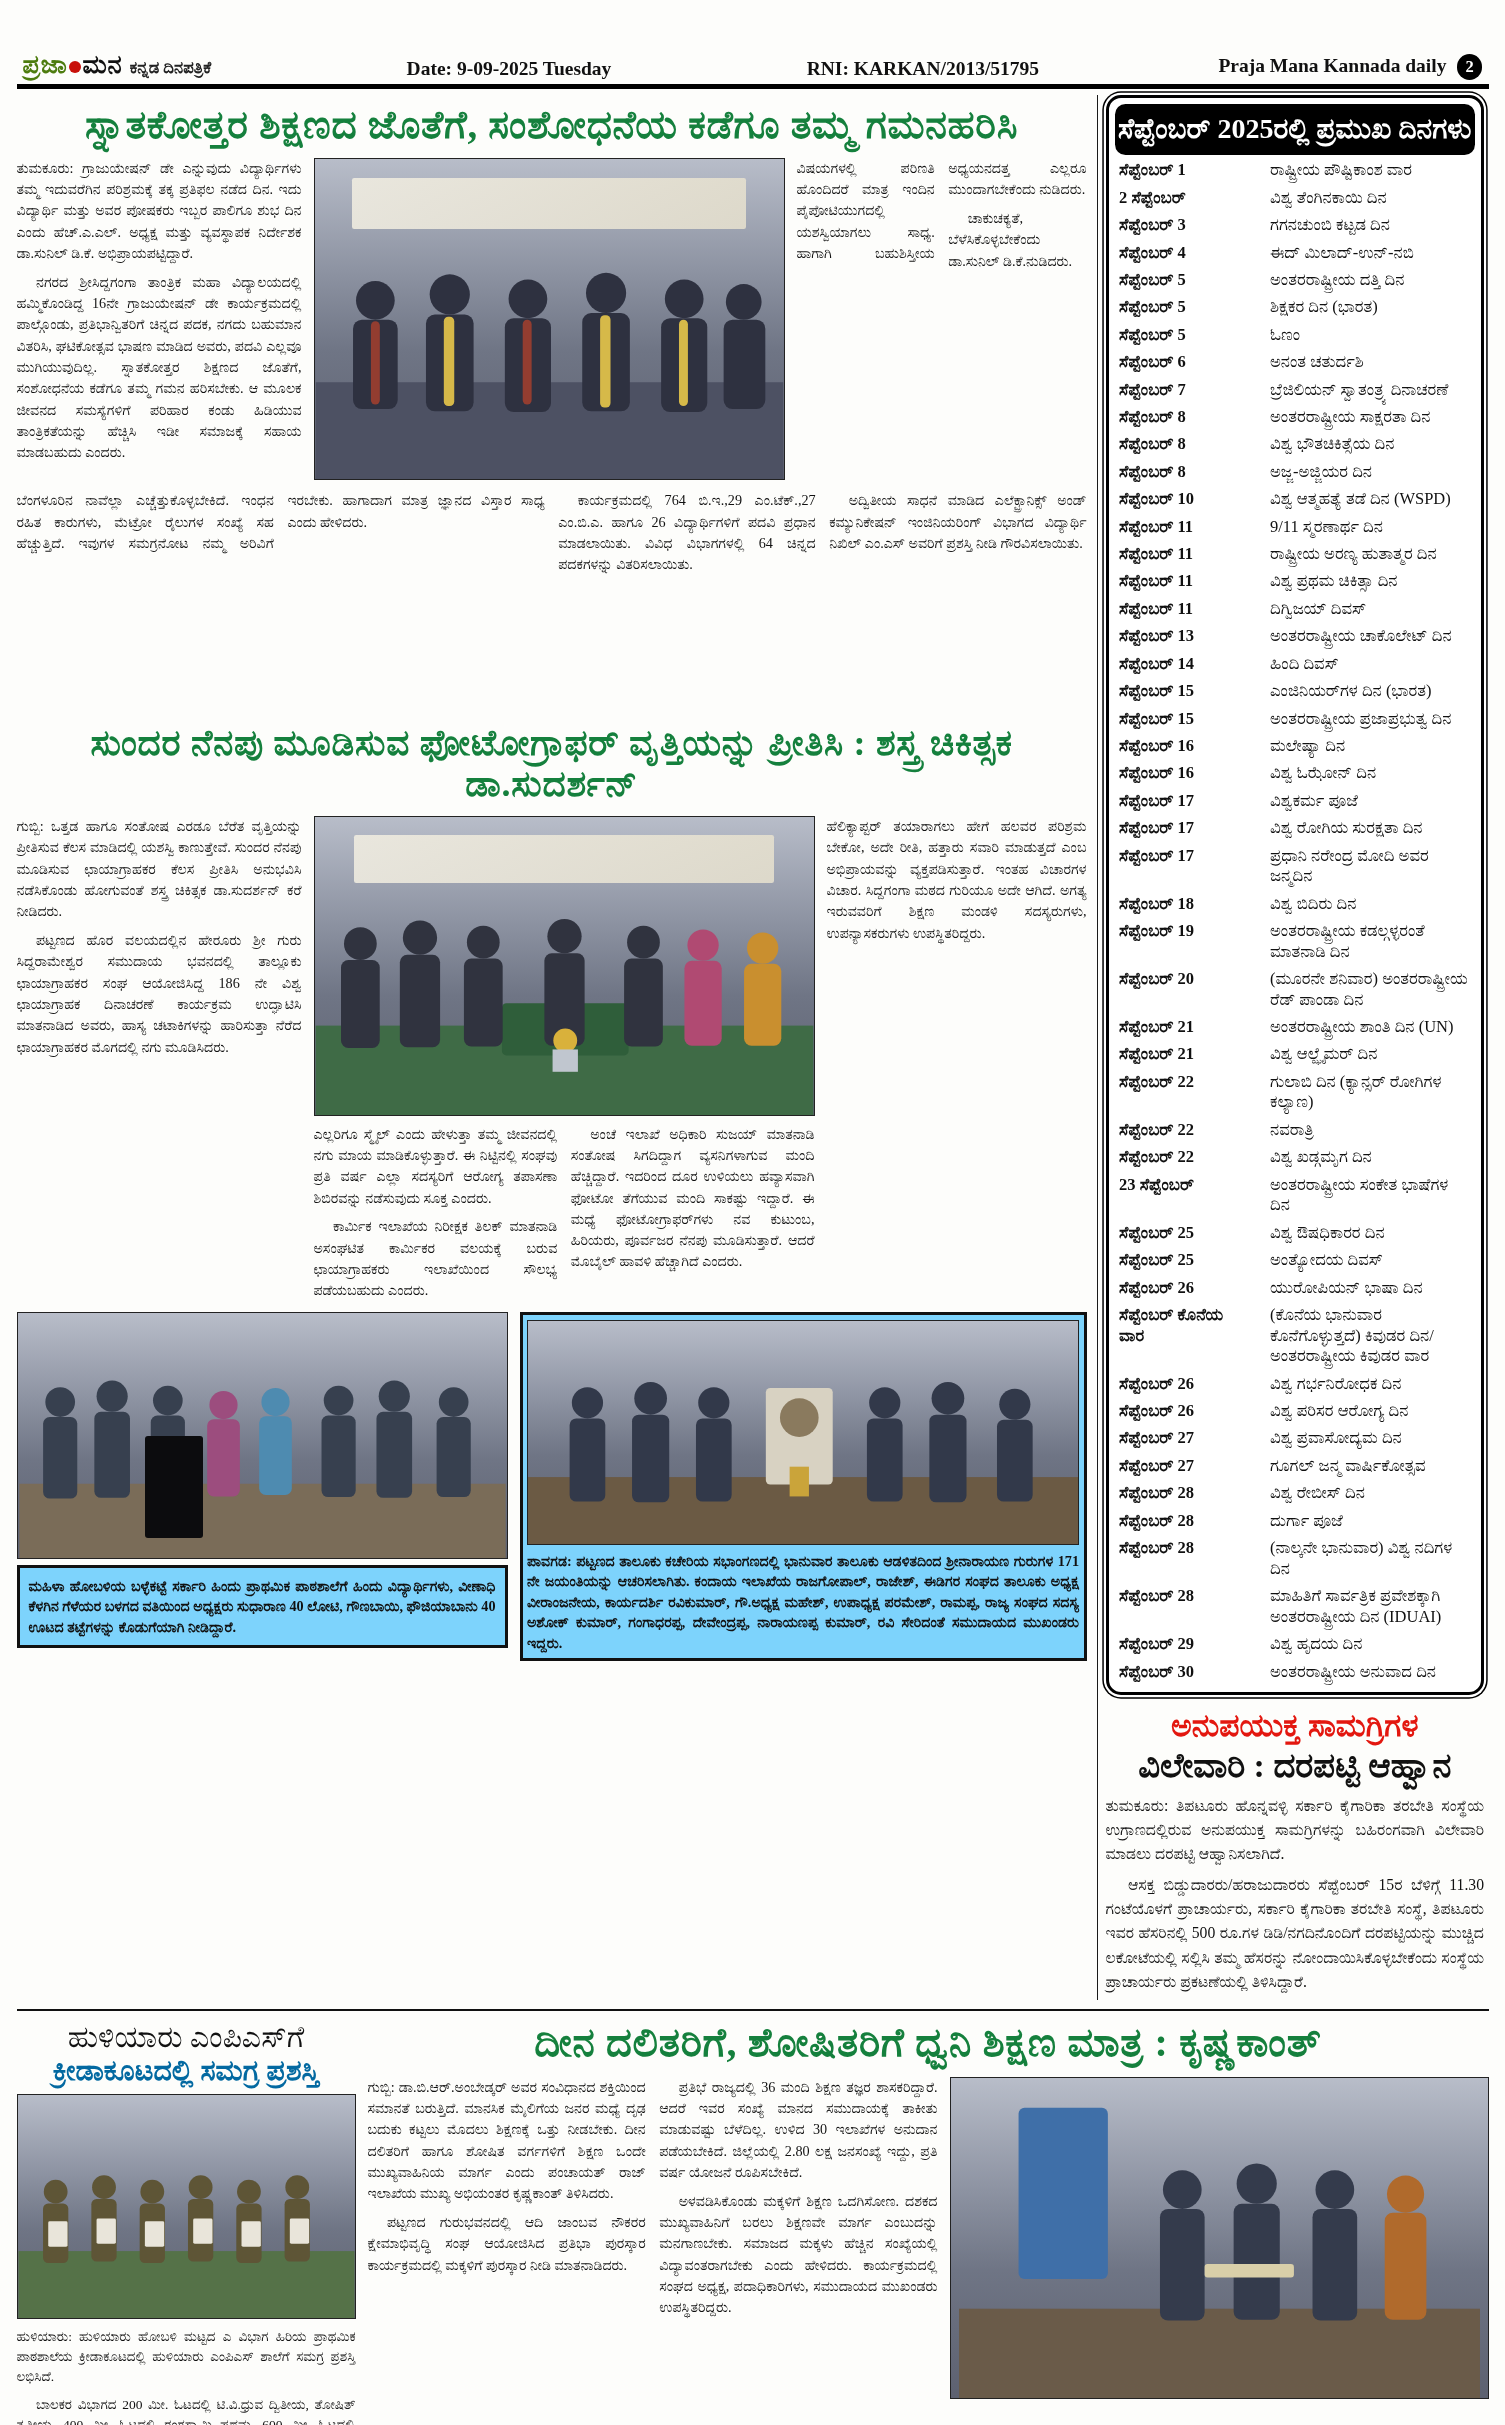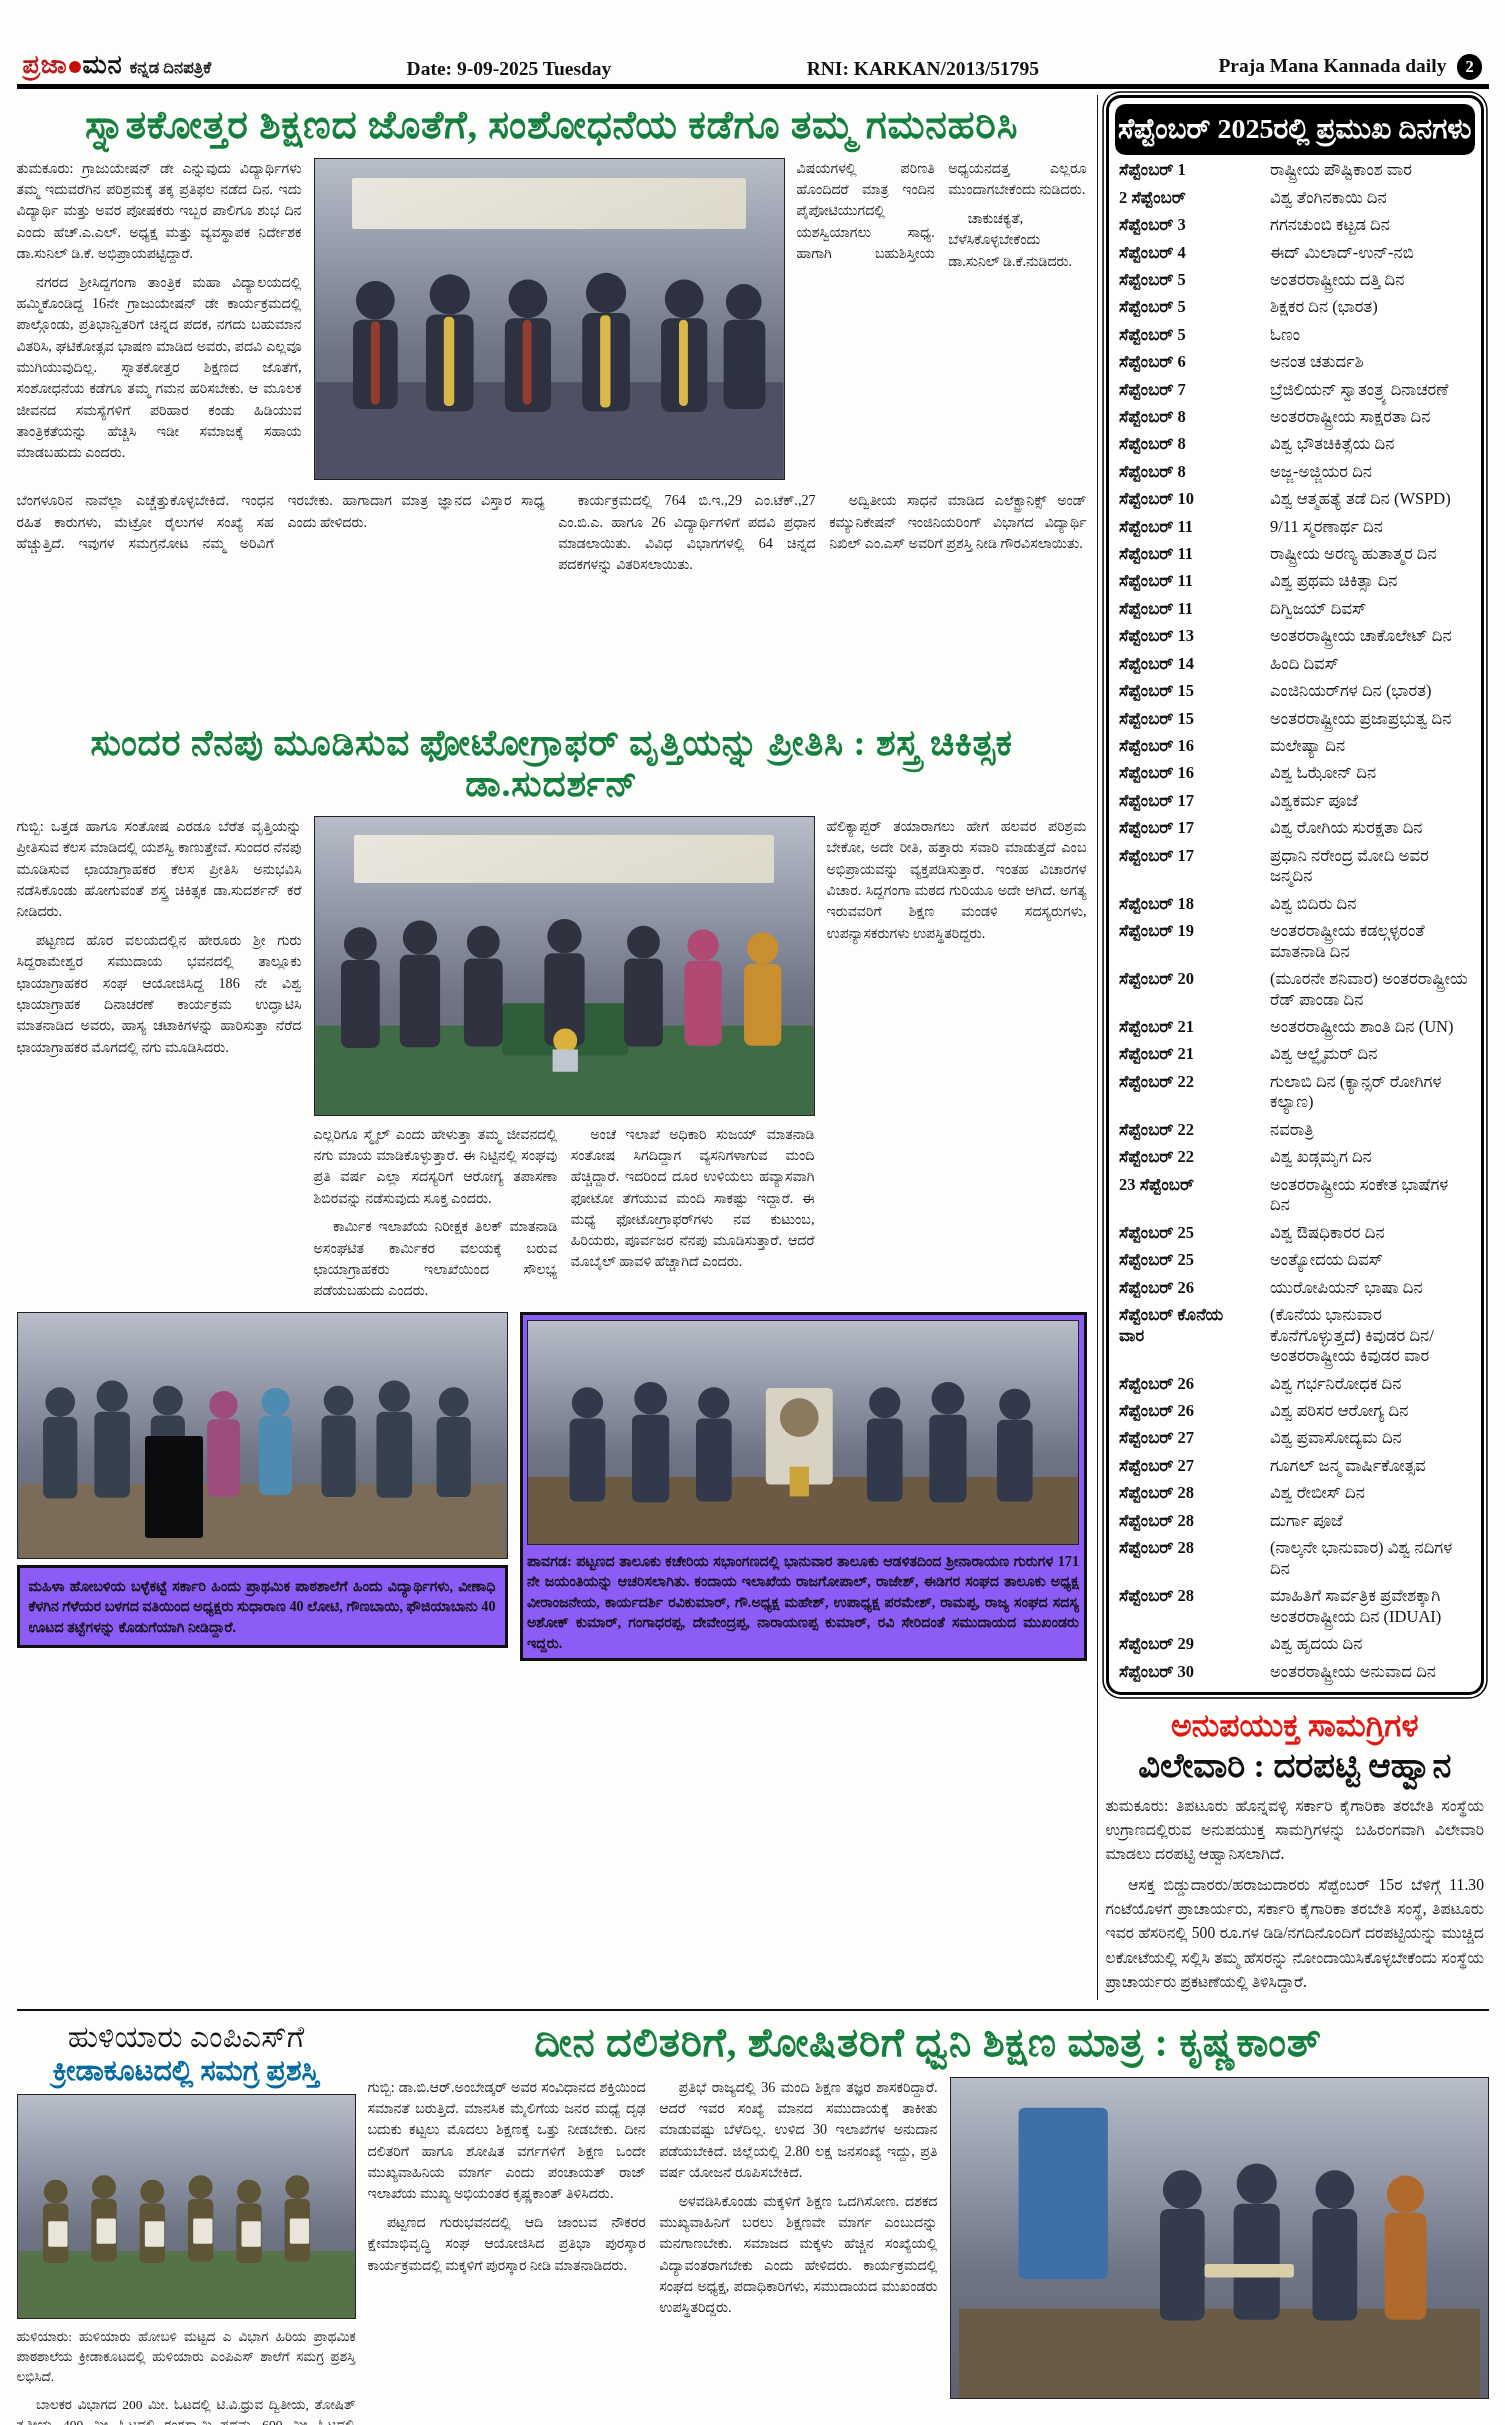--- a/index.html
+++ b/index.html
@@ -10,21 +10,21 @@
     font-family:"Liberation Serif","DejaVu Serif",serif;
     padding:10.5px 16.5px 19.5px 16.5px; overflow:hidden;
   }
   
   .masthead {
     display:flex; align-items:flex-end; justify-content:space-between;
     padding:39px 6px 4.5px 6px; border-bottom:5.2px solid #000;
   }
   .mast-left { display:flex; align-items:baseline; gap:7.5px; }
   .logo-main { font-size:25.5px; font-weight:bold; color:#111; letter-spacing:0.7px; }
-  .logo-main .red { color:#b91c1c;text-align:right; }
+  .logo-main .red { color:#4d7c0f;text-align:right; }
   .logo-gem { display:inline-block; width:12px; height:12px; background:#c8100a; border-radius:50%; margin:0 1.5px; vertical-align:middle; }
   .logo-sub { font-size:16.5px; font-weight:bold; color:#222; }
   .mast-center, .mast-rni { font-size:19.5px; font-weight:bold; font-family:"Liberation Serif",serif;margin-left:16px; }
   .mast-name { font-size:19.5px; font-weight:bold; }
   .page-badge {
     display:inline-flex; align-items:center; justify-content:center;
     width:25.5px; height:25.5px; border-radius:50%; background:#000; color:#fff;
     font-size:16.5px; font-weight:bold; margin-left:10.5px;
   }
   
@@ -47,21 +47,21 @@
   
   .photo {
     position:relative; overflow:hidden; border:1.5px solid #222;
     background:linear-gradient(180deg,#b8bdc9 0%,#8d93a2 35%,#6f7585 60%,#5d6170 100%);
   }
   .photo svg { position:absolute; inset:0; width:100%; height:100%; }
   .photo .banner {
     position:absolute; top:6%; left:8%; right:8%; height:16%;
     background:linear-gradient(90deg,#f3efe2,#e8e2cf); opacity:.85; border-radius:2.2px;
   }
-  .caption-box { border:3px solid #111; padding:7.5px 9px; background:#8b5cf6; }
+  .caption-box { border:3px solid #111; padding:7.5px 9px; background:#7dd3fc; }
   .caption-text { font-size:14.2px; font-weight:bold; line-height:1.45; text-align:justify; }
   
   .events-box {
     border:3px solid #000; border-radius:15px; padding:6px; background:#fff;
     box-shadow:0 0 0 2.2px #fff, 0 0 0 3.7px #000;
   }
   .events-title {
     background:#000; color:#fff; border-radius:10.5px; text-align:center;
     font-size:28px; font-weight:bold; padding:9px 3px; margin-bottom:2px;
     font-family:"Liberation Serif",serif;

